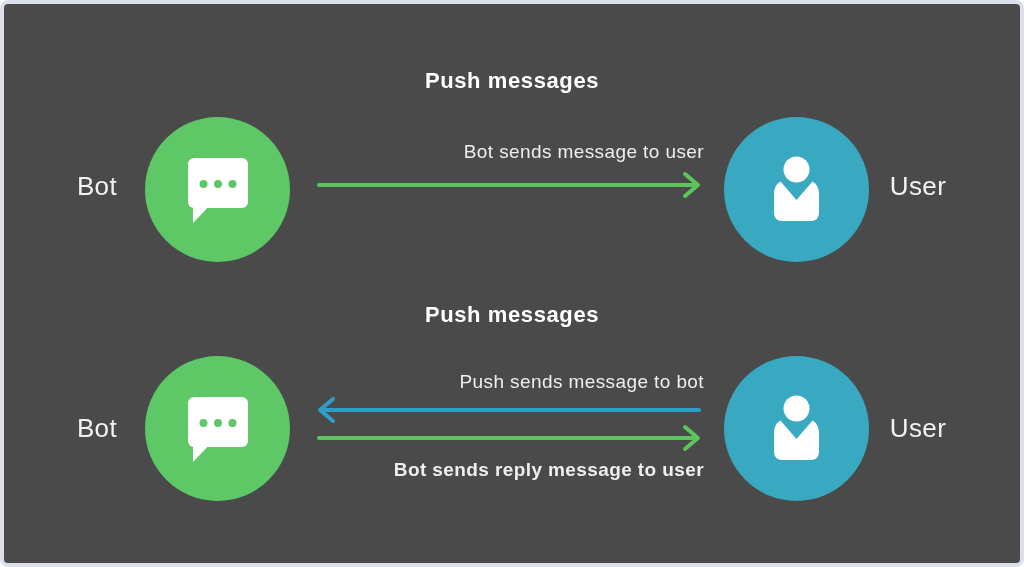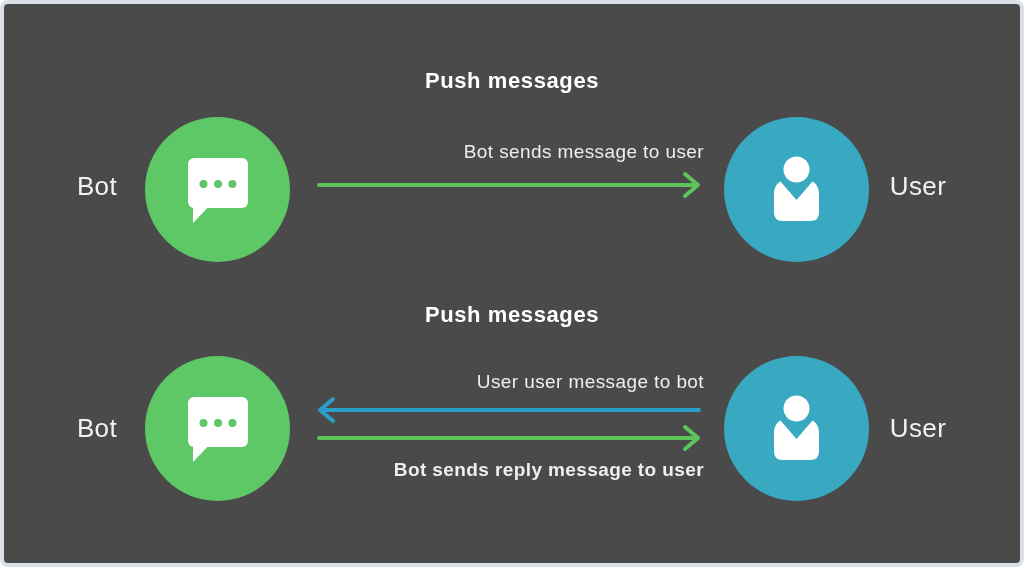--- a/index.html
+++ b/index.html
@@ -107,21 +107,21 @@
       <svg viewBox="0 0 145 145">
         <circle cx="72.5" cy="72.5" r="72.5" fill="#5ec766"></circle>
         <rect x="43" y="41" width="60" height="50" rx="6" fill="#ffffff"></rect>
         <polygon points="48,84 48,106 69,84" fill="#ffffff"></polygon>
         <circle cx="58.5" cy="67" r="4" fill="#5ec766"></circle>
         <circle cx="73" cy="67" r="4" fill="#5ec766"></circle>
         <circle cx="87.5" cy="67" r="4" fill="#5ec766"></circle>
       </svg>
     </div>
 
-    <div class="abs arrow-label" style="top:366px;">User user message to bot</div>
+    <div class="abs arrow-label" style="top:366px;">Push sends message to bot</div>
 
     <svg class="abs arrow-svg" style="top:390px;" viewBox="0 0 392 32">
       <line x1="386" y1="16" x2="12" y2="16" stroke-width="4" stroke-linecap="round" stroke="#2b9ec9"></line>
       <polyline points="20,5 7,16 20,27" fill="none" stroke-width="4" stroke-linecap="round" stroke-linejoin="round" stroke="#2b9ec9"></polyline>
     </svg>
 
     <svg class="abs arrow-svg" style="top:418px;" viewBox="0 0 392 32">
       <line x1="6" y1="16" x2="380" y2="16" stroke-width="4" stroke-linecap="round" stroke="#5cc65c"></line>
       <polyline points="372,5 385,16 372,27" fill="none" stroke-width="4" stroke-linecap="round" stroke-linejoin="round" stroke="#5cc65c"></polyline>
     </svg>

